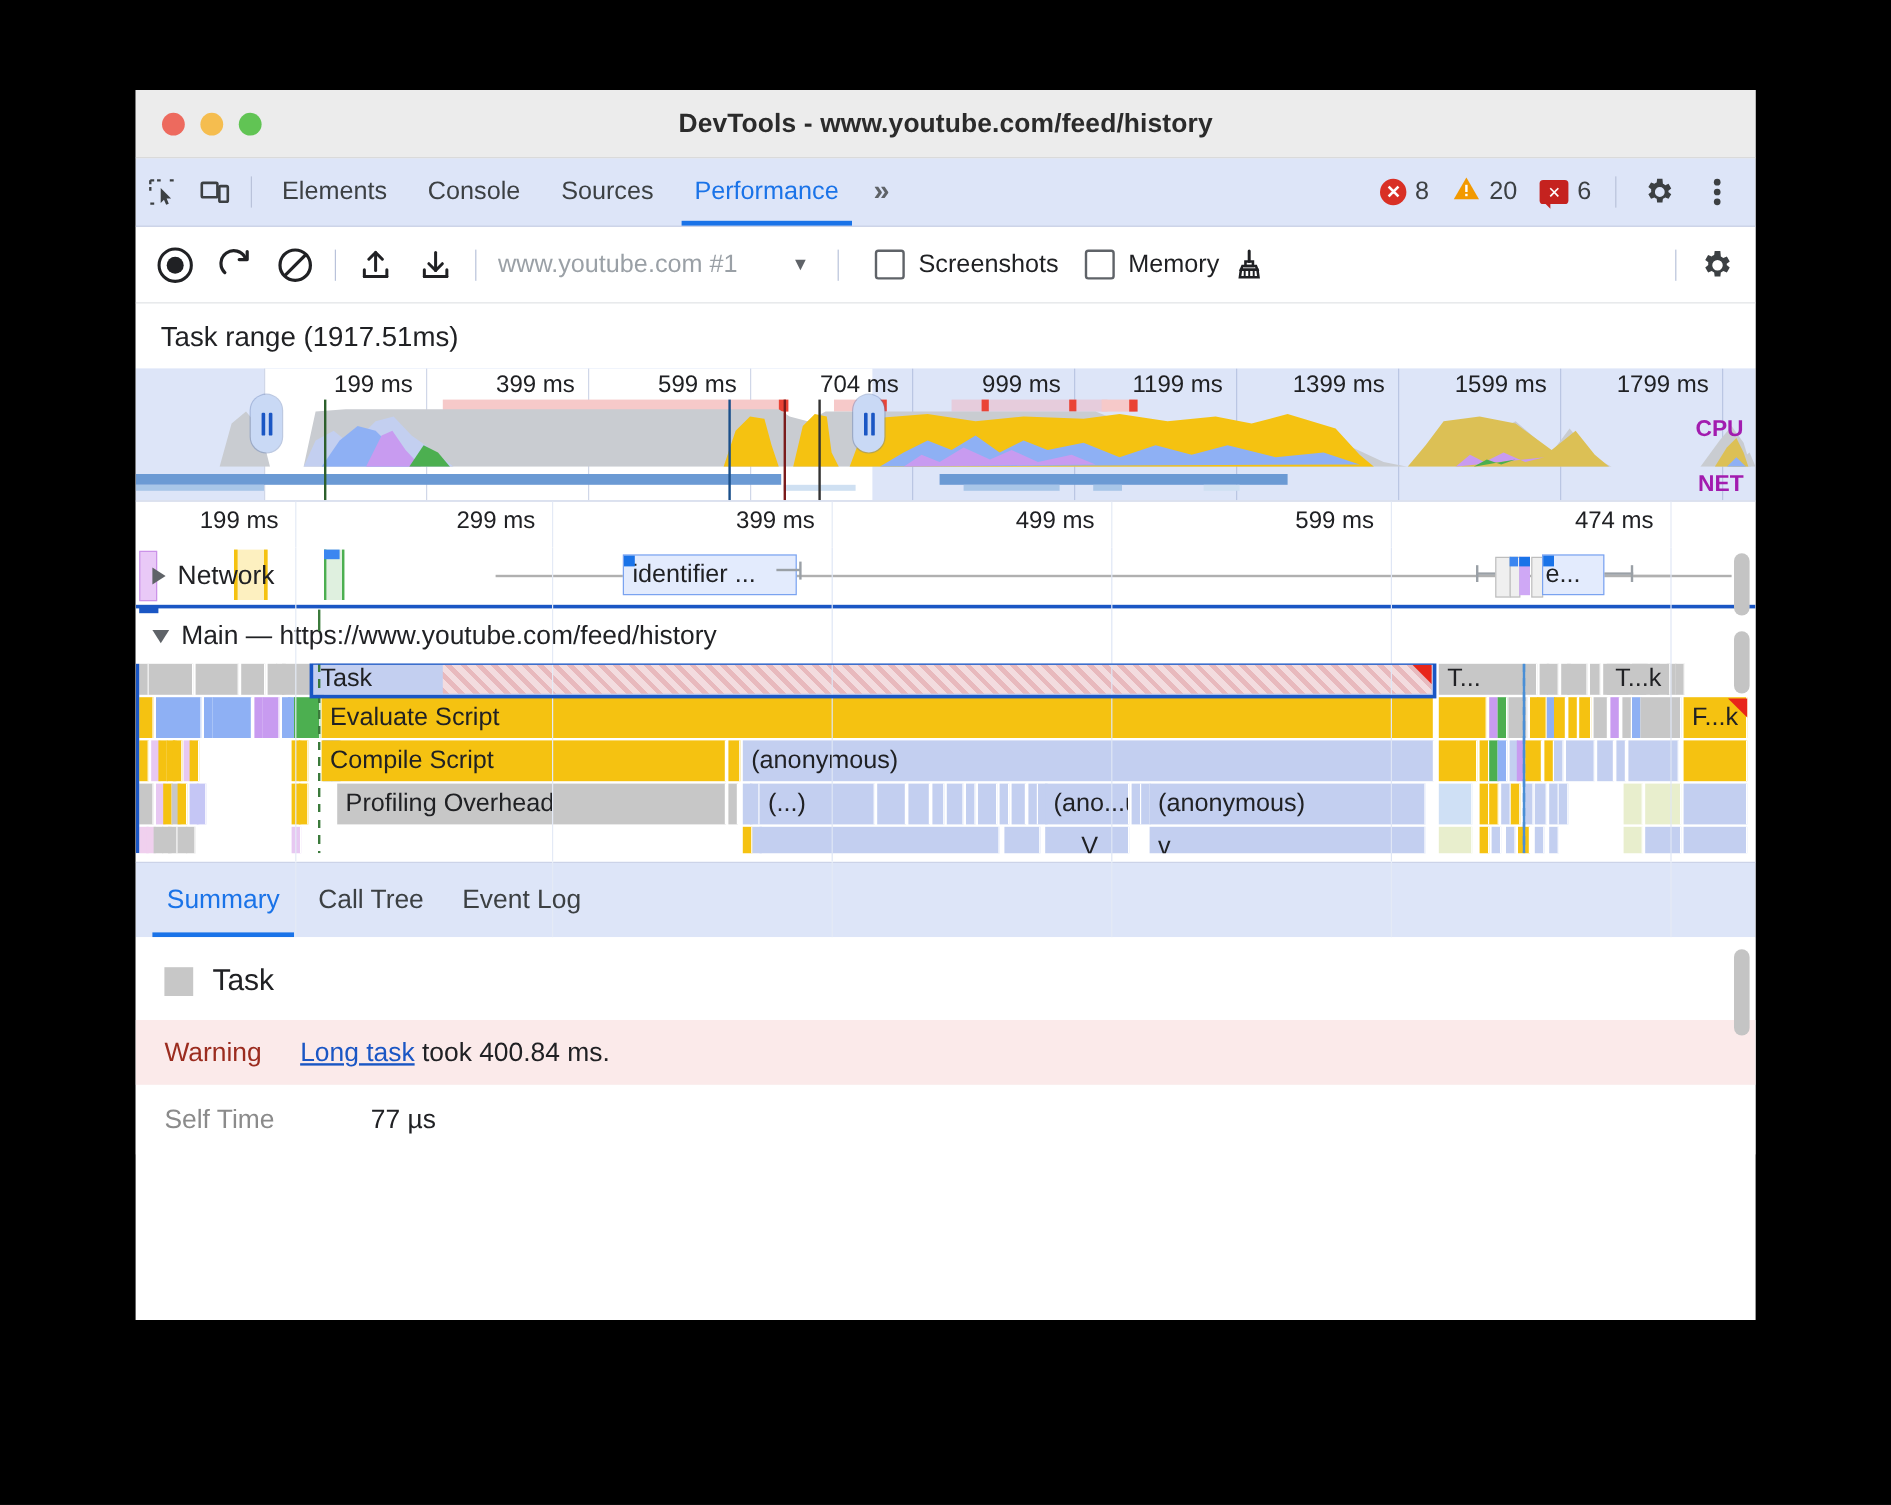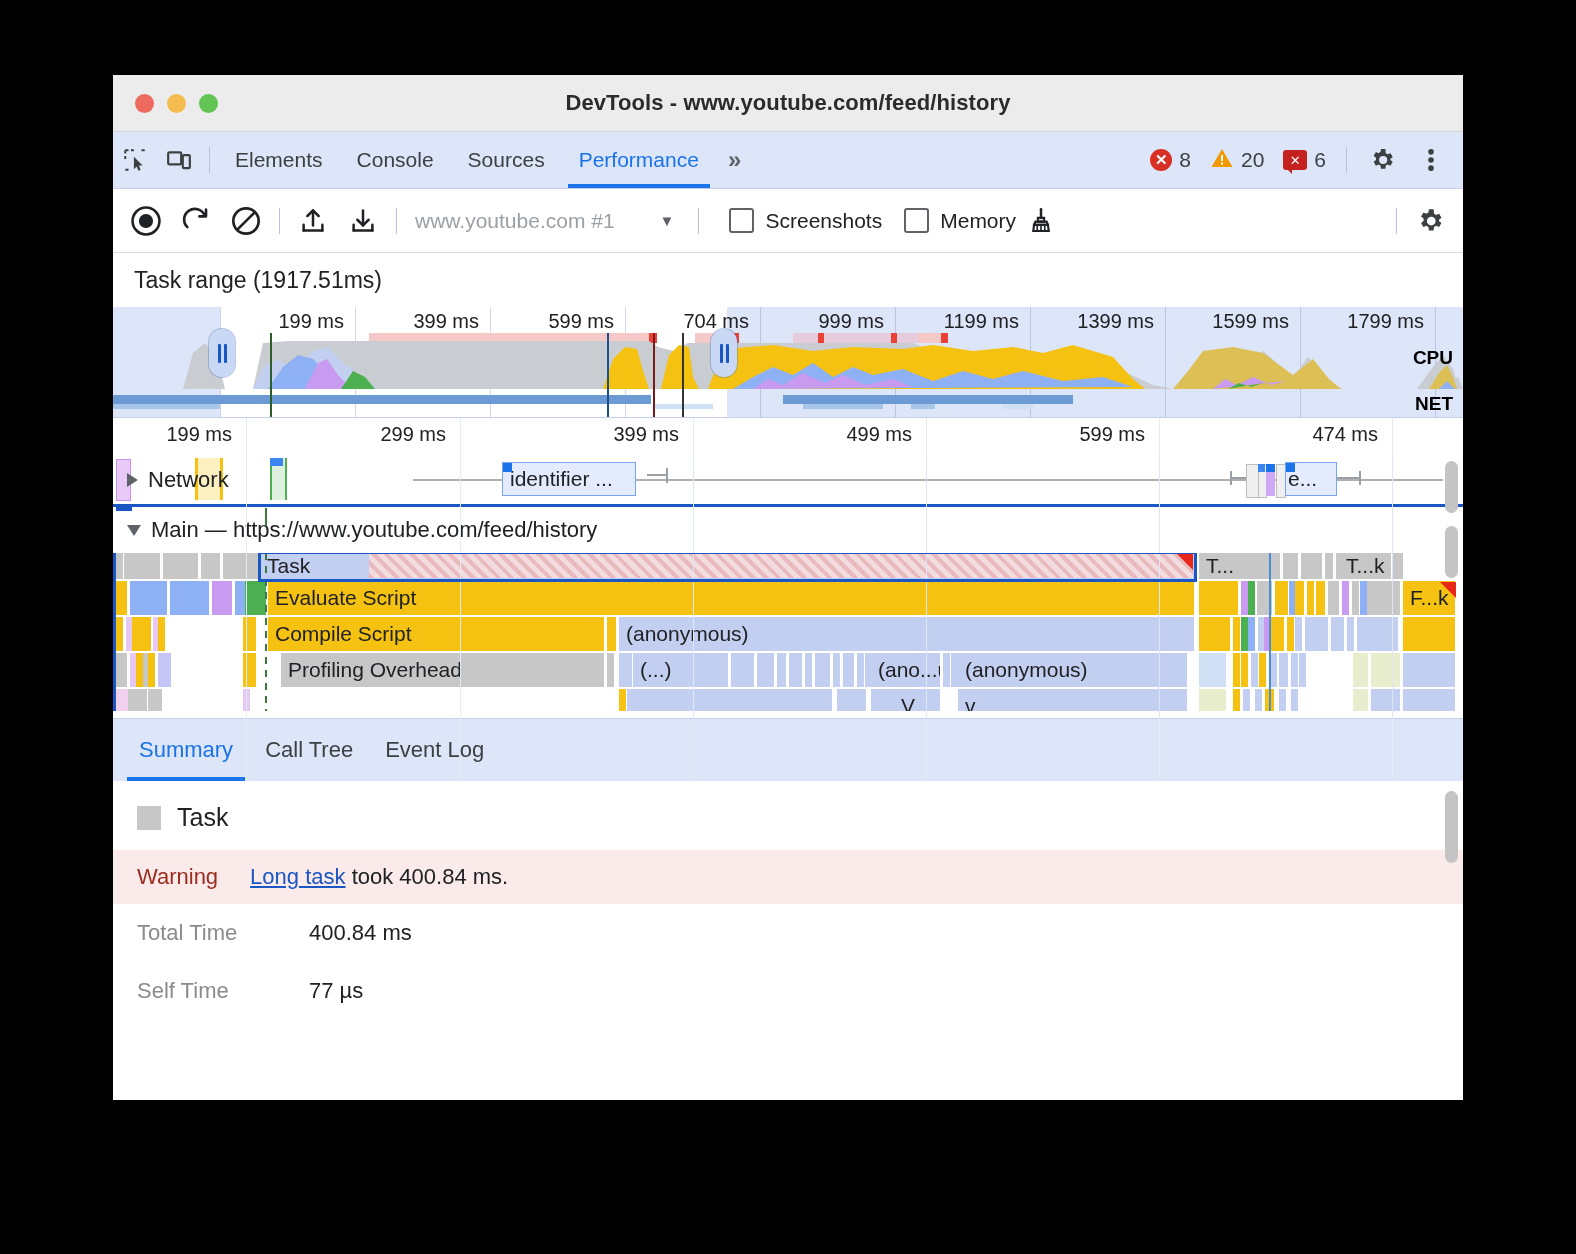--- a/index.html
+++ b/index.html
@@ -71,21 +71,21 @@
      font-size:23px;color:#202124;background:#fff;}
 
   
   .overview{position:relative;height:110px;background:#dde5f8;overflow:hidden;}
   .ov-selection{position:absolute;top:0;bottom:0;background:#fff;}
   .ov-grid{position:absolute;top:0;bottom:0;width:1px;background:rgba(120,140,190,.35);}
   .ov-tick{position:absolute;top:3px;font-size:20px;color:#202124;transform:translateX(-100%);
     padding-right:7px;white-space:nowrap;}
   .ov-lane-cpu{position:absolute;left:0;right:0;top:30px;height:52px;}
   .ov-lane-net{position:absolute;left:0;right:0;bottom:8px;height:16px;}
-  .lane-label{position:absolute;right:10px;font-size:19px;font-weight:bold;color:#000000;}
+  .lane-label{position:absolute;right:10px;font-size:19px;font-weight:bold;color:#a21caf;}
   .handle{
     position:absolute;top:22px;width:26px;height:48px;border-radius:13px;
     background:#c9d9f5;display:flex;align-items:center;justify-content:center;gap:3px;
     box-shadow:0 0 0 1px rgba(90,120,180,.4);
   }
   .handle i{width:3px;height:19px;background:#1a56c4;display:block;border-radius:1px;}
   .vline{position:absolute;top:26px;bottom:0;width:2px;}
 
   
   .ruler{height:38px;background:#fff;position:relative;border-top:1px solid #c7cfe4;}
@@ -382,21 +382,21 @@
     <div class="trk-row">
       <div style="position:absolute;left:3px;top:3px;width:13px;height:40px;background:#e9c9f7;border:1px solid #cb93e8"></div>
       <div style="position:absolute;left:82px;top:2px;width:22px;height:42px;background:#fdf0c0;border-left:3px solid #f5c211;border-right:3px solid #f5c211"></div>
       <div style="position:absolute;left:157px;top:2px;width:13px;height:42px;background:#dff0df;border-left:2px solid #4caf50;border-right:2px solid #4caf50"></div>
       <div style="position:absolute;left:157px;top:2px;width:13px;height:8px;background:#3b86f0"></div>
       <div class="net-line"></div>
       <div class="trk-title">
         <span class="tri"></span>
         <span>Network</span>
       </div>
-      <div class="net-chip" style="left:389px;width:134px">identifier ...</div>
+      <div class="net-chip" style="left:406px;width:145px">identifier ...</div>
       <div style="position:absolute;left:534px;top:18px;width:20px;height:2px;background:#9aa0a6"></div>
       <div style="position:absolute;left:553px;top:12px;width:2px;height:15px;background:#9aa0a6"></div>
 
       <div style="position:absolute;left:1117px;top:15px;width:2px;height:14px;background:#9aa0a6"></div>
       <div style="position:absolute;left:1117px;top:21px;width:26px;height:2px;background:#9aa0a6"></div>
       <div style="position:absolute;left:1133px;top:8px;width:11px;height:32px;background:#efefef;border:1px solid #bdbdbd"></div>
       <div style="position:absolute;left:1145px;top:8px;width:7px;height:32px;background:#efefef;border:1px solid #bdbdbd"></div>
       <div style="position:absolute;left:1145px;top:8px;width:7px;height:8px;background:#3b86f0"></div>
       <div style="position:absolute;left:1153px;top:8px;width:9px;height:32px;background:#cfa8f5"></div>
       <div style="position:absolute;left:1153px;top:8px;width:9px;height:8px;background:#1a73e8"></div>
@@ -599,23 +599,19 @@
   <div class="details">
     <div class="d-title">
       <span class="swatch"></span>
       <span>Task</span>
     </div>
     <div class="warnrow">
       <span class="warnlabel">Warning</span>
       <span><a class="link" href="#">Long task</a><span> took 400.84 ms.</span></span>
     </div>
     <div class="drow">
-      <span class="dlabel">Total Time</span>
-      <span>400.84 ms</span>
-    </div>
-    <div class="drow">
       <span class="dlabel">Self Time</span>
       <span>77 µs</span>
     </div>
     <div class="sbar" style="top:10px;height:72px"></div>
   </div>
 
 </div>
 
 </body></html>

